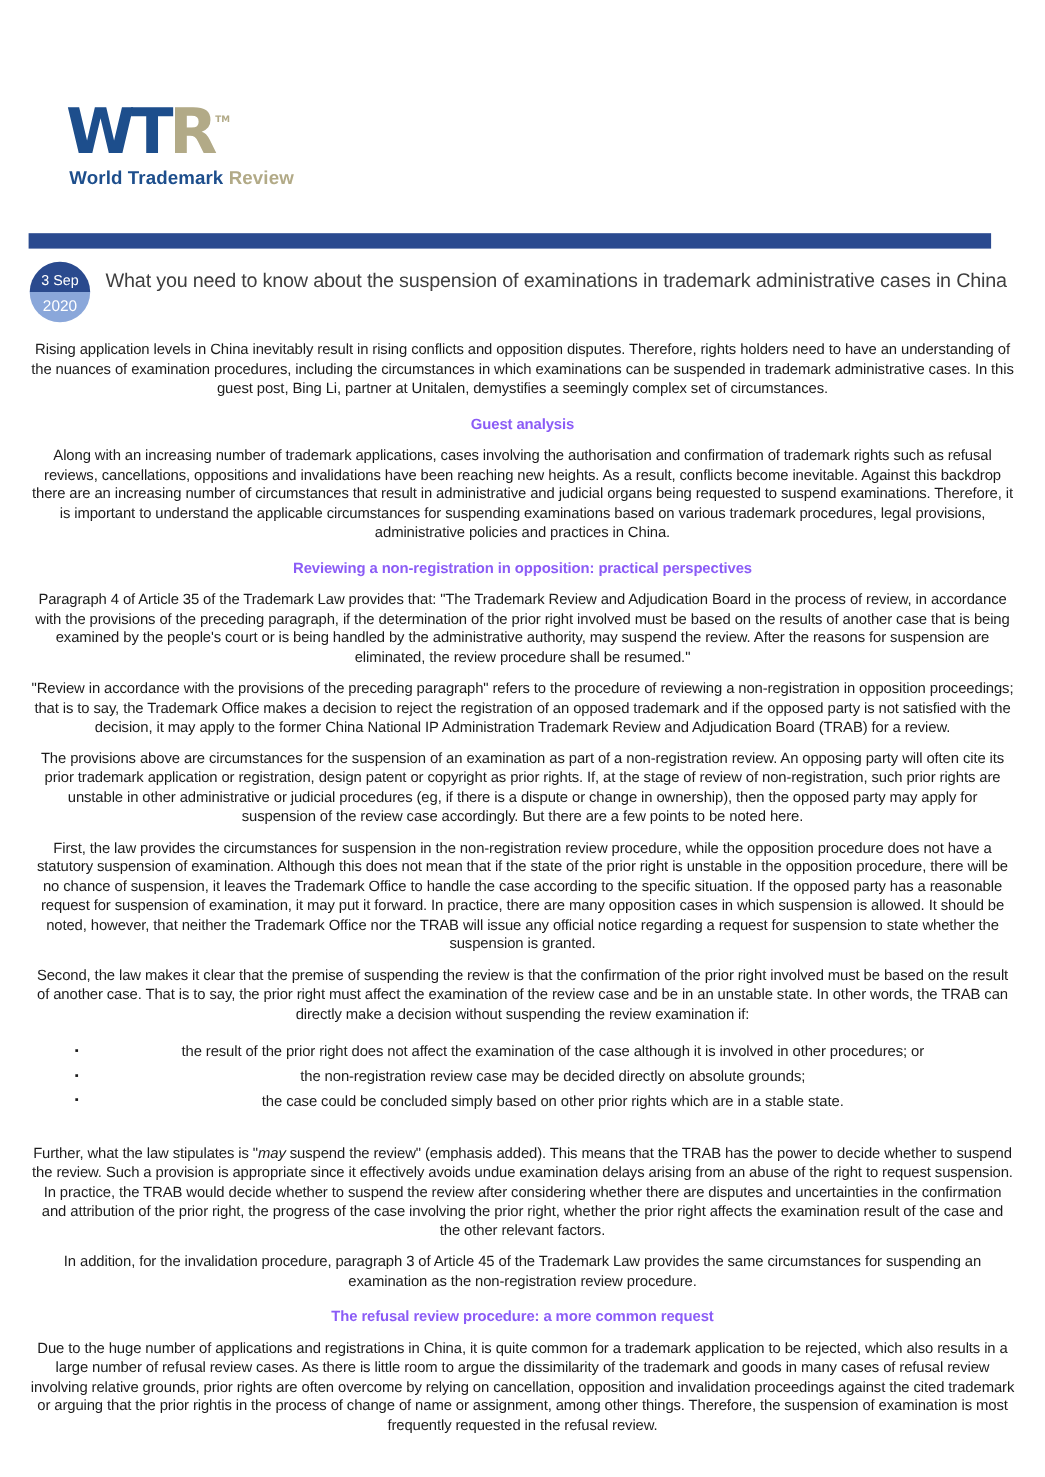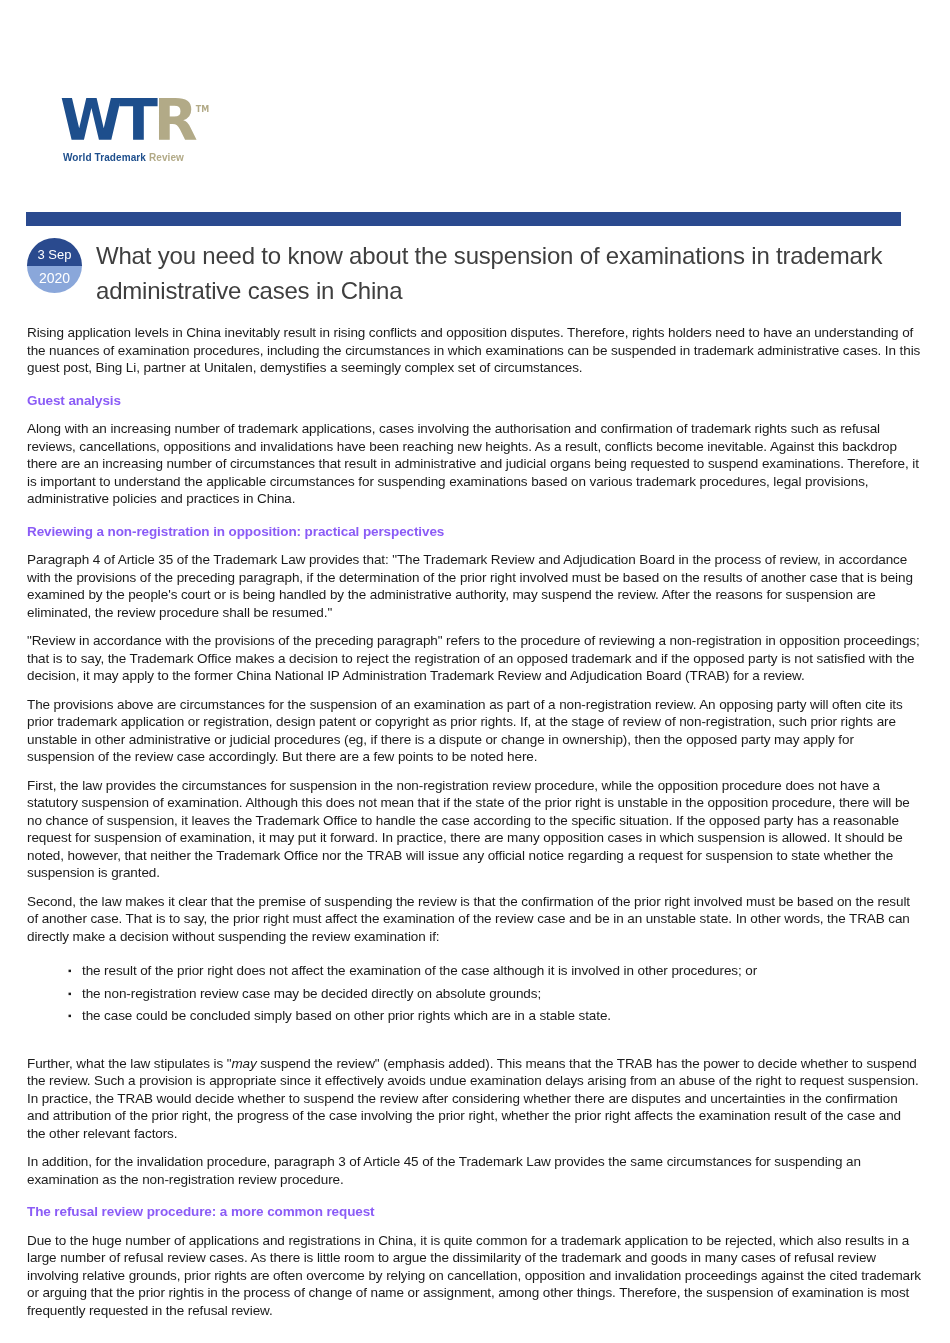--- a/index.html
+++ b/index.html
@@ -10,46 +10,46 @@
     position:relative;
   }
   .page{position:relative;width:950px;height:963px;background:#fff;}
 
   
   .logo{position:absolute;left:60px;top:92px;line-height:1;}
   .logo-letters{font-family:"DejaVu Sans", sans-serif;font-weight:bold;font-size:57px;letter-spacing:-4px;line-height:1;}
   .letter-blue{color:#1d4e8c;}
   .letter-tan{color:#b2aa87;}
   .logo-tm{font-size:8px;vertical-align:28px;letter-spacing:0;color:#b2aa87;margin-left:2px;}
-  .logo-tagline{margin-top:4px;padding-left:3px;font-size:10px;font-weight:bold;letter-spacing:0.1px;}
+  .logo-tagline{margin-top:4px;padding-left:3px;font-size:17px;font-weight:bold;letter-spacing:0.1px;}
   .tagline-blue{color:#1d4e8c;}
   .tagline-tan{color:#b2aa87;}
 
   
   .top-bar{position:absolute;left:26px;top:212px;width:875px;height:14px;background:#2a4a8f;}
 
   
   .article-header{position:absolute;left:27px;top:238px;width:896px;display:flex;align-items:flex-start;}
   .date-badge{
     flex:0 0 55px;width:55px;height:55px;border-radius:50%;
     background:linear-gradient(to bottom,#2a4a8e 0%,#2a4a8e 50%,#8aa7da 50%,#8aa7da 100%);
     color:#ffffff;text-align:center;overflow:hidden;
   }
   .badge-day{height:28px;display:flex;align-items:flex-end;justify-content:center;font-size:13px;padding-bottom:4px;box-sizing:border-box;}
   .badge-year{height:27px;display:flex;align-items:flex-start;justify-content:center;font-size:14px;padding-top:4px;box-sizing:border-box;}
   .page-title{
     margin:0 0 0 14px;max-width:830px;
-    font-size:24px;font-weight:400;line-height:35px;color:#3f3f3f;
+    font-size:18px;font-weight:400;line-height:35px;color:#3f3f3f;
     letter-spacing:-0.2px;
   }
 
   
   .article-body{
-    position:absolute;left:27px;top:324px;width:896px;
-    font-size:13.5px;line-height:17.5px;letter-spacing:-0.1px;color:#1b1b1b;
+    position:absolute;left:27px;top:309px;width:896px;
+    font-size:13.5px;line-height:17.5px;letter-spacing:-0.1px;color:#1b1b1b;text-align:center;
   }
   .article-body p{margin:0 0 11px 0;}
   .section-heading{font-size:13.5px;font-weight:bold;color:#8b5cf6;margin:15px 0 11px 0;}
   .bullet-list{list-style:none;margin:17px 0 30px 0;padding:0 0 0 55px;}
   .bullet-list li{position:relative;margin:0 0 5px 0;}
   .bullet-list li::before{content:"▪";position:absolute;left:-14px;top:0;font-size:10px;color:#1b1b1b;}
   em{}
 </style>
 </head>
 <body>

